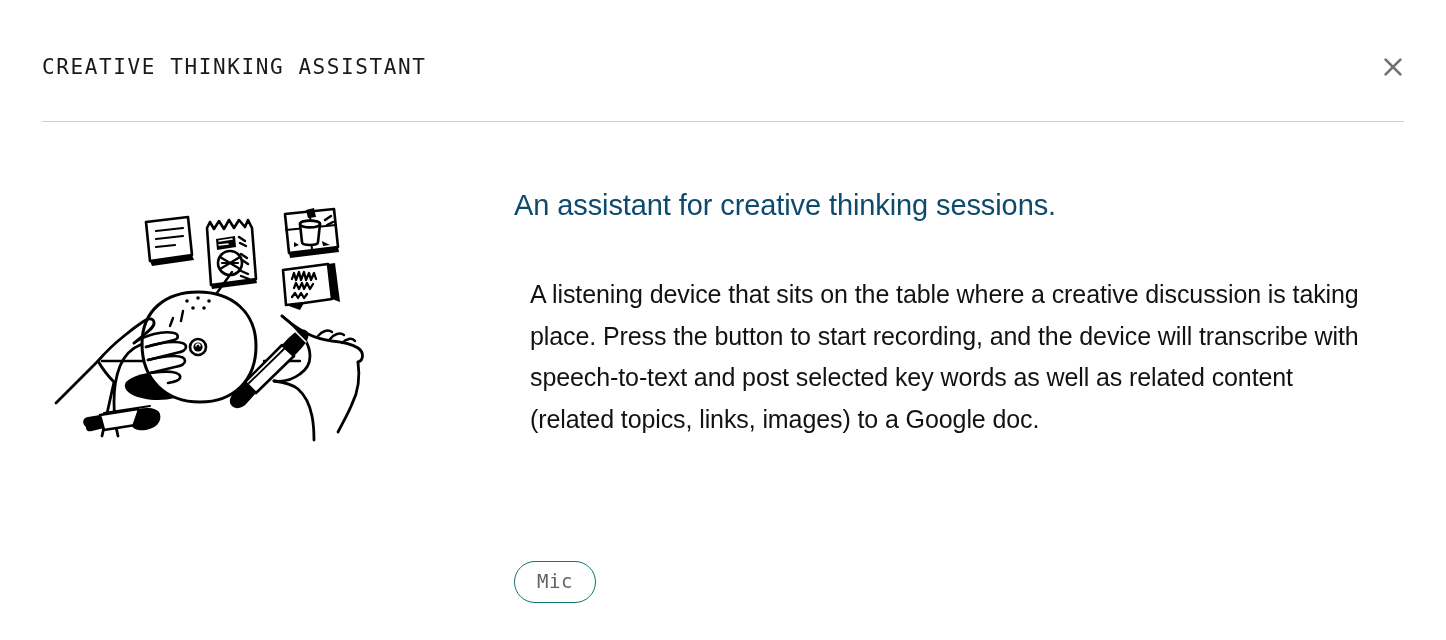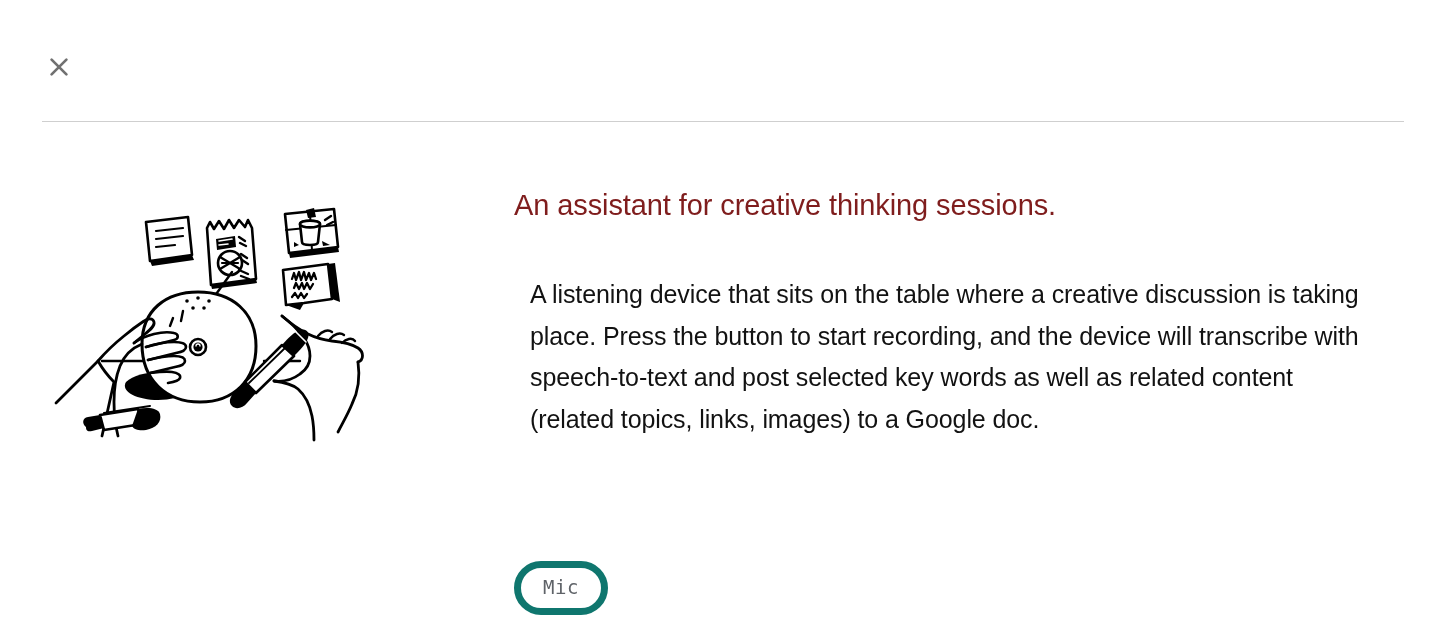--- a/index.html
+++ b/index.html
@@ -89,21 +89,21 @@
     flex: 1 1 auto;
     padding-top: 64px;
     padding-right: 10px;
     display: flex;
     flex-direction: column;
   }
 
   .lede {
     font-size: 29px;
     line-height: 1.32;
-    color: #7f1d1d;
+    color: #0c4a6e;
     font-weight: 400;
     margin: 0 0 34px 0;
     letter-spacing: -0.1px;
   }
   .description {
     font-size: 25px;
     line-height: 1.66;
     color: #121212;
     font-weight: 400;
     margin: 16px;
@@ -114,36 +114,37 @@
   .tag-row {
     margin-top: 105px;
     display: flex;
     gap: 18px;
     align-items: center;
   }
   .tag-pill {
     font-family: "DejaVu Sans Mono", "Liberation Mono", monospace;
     font-size: 19px;
     color: #5f6368;
-    border: 7px solid #0f766e;
+    border: 1px solid #0f766e;
     border-radius: 999px;
     padding: 10px 22px 11px 22px;
     background: #ffffff;
     line-height: 1;
     cursor: pointer;
     white-space: nowrap;
     letter-spacing: 0.5px;
   }
 </style>
 </head>
 <body>
 
 <div class="modal">
 
   <div class="header">
+    <div class="modal-title">CREATIVE THINKING ASSISTANT</div>
 
     <button class="close-button">
       <span>
         <svg width="22" height="22" viewBox="0 0 22 22" aria-hidden="true">
           <path d="M3.6 3.6 L18.4 18.4 M18.4 3.6 L3.6 18.4" stroke="#717171" stroke-width="2.7" stroke-linecap="round"></path>
         </svg>
       </span>
     </button>
   </div>
 

